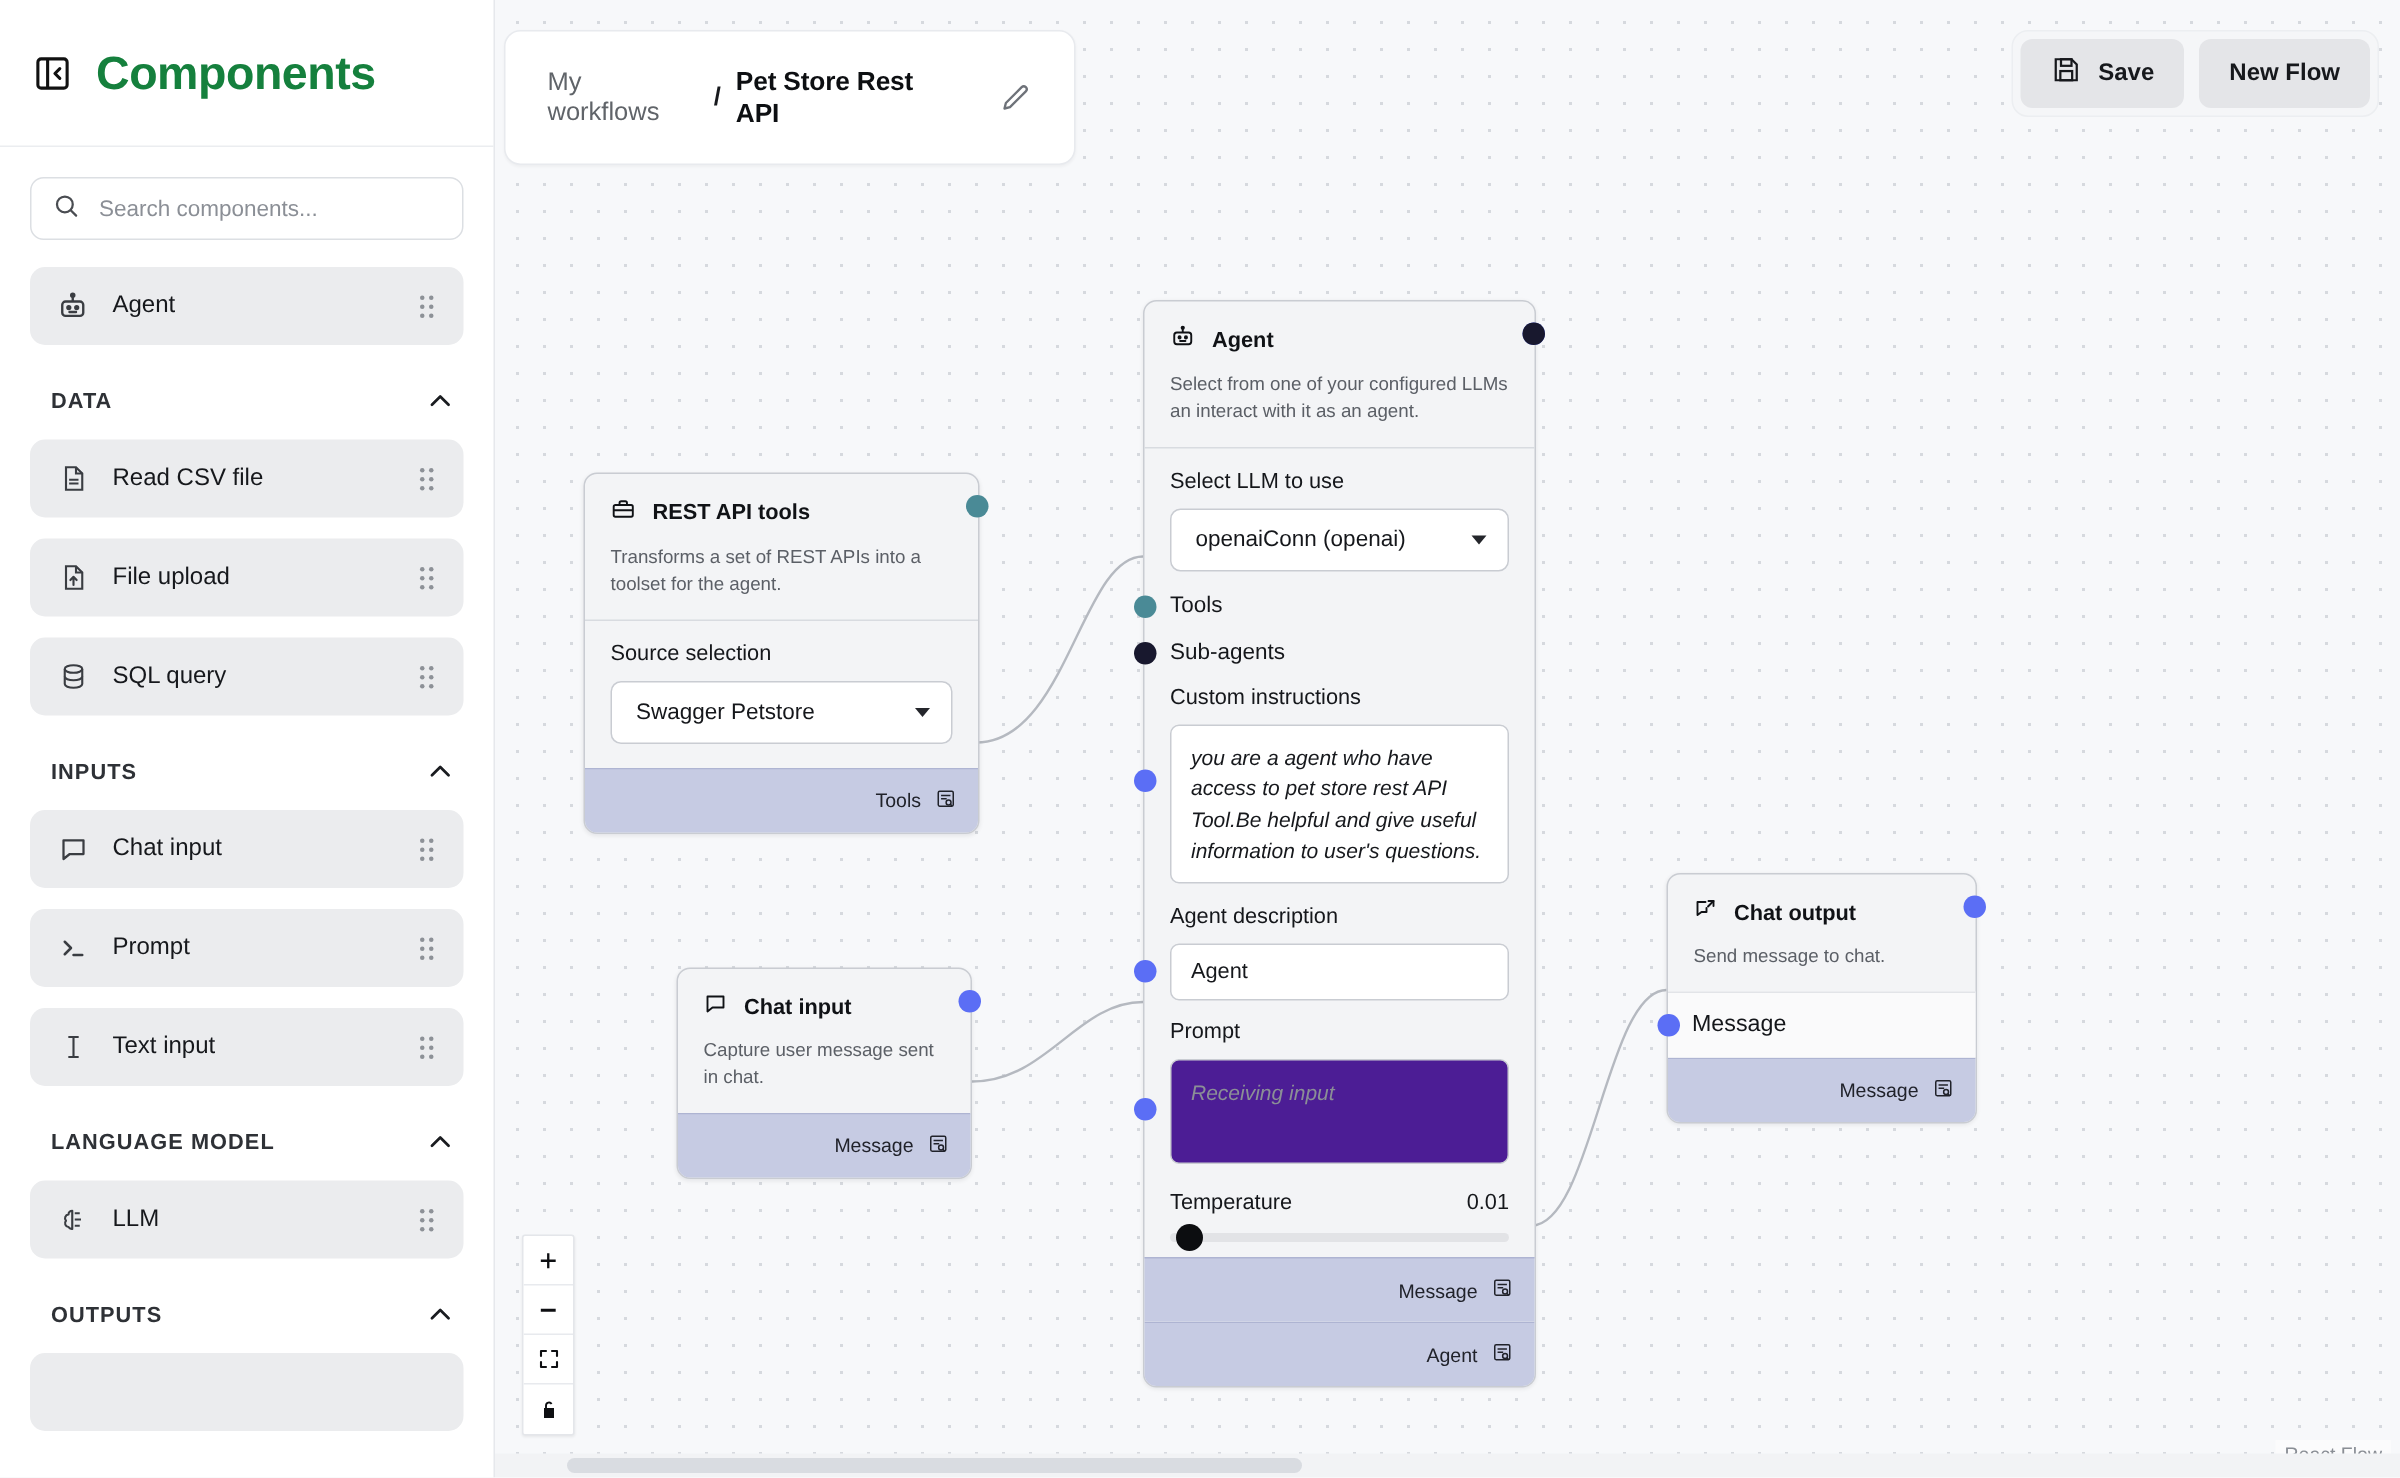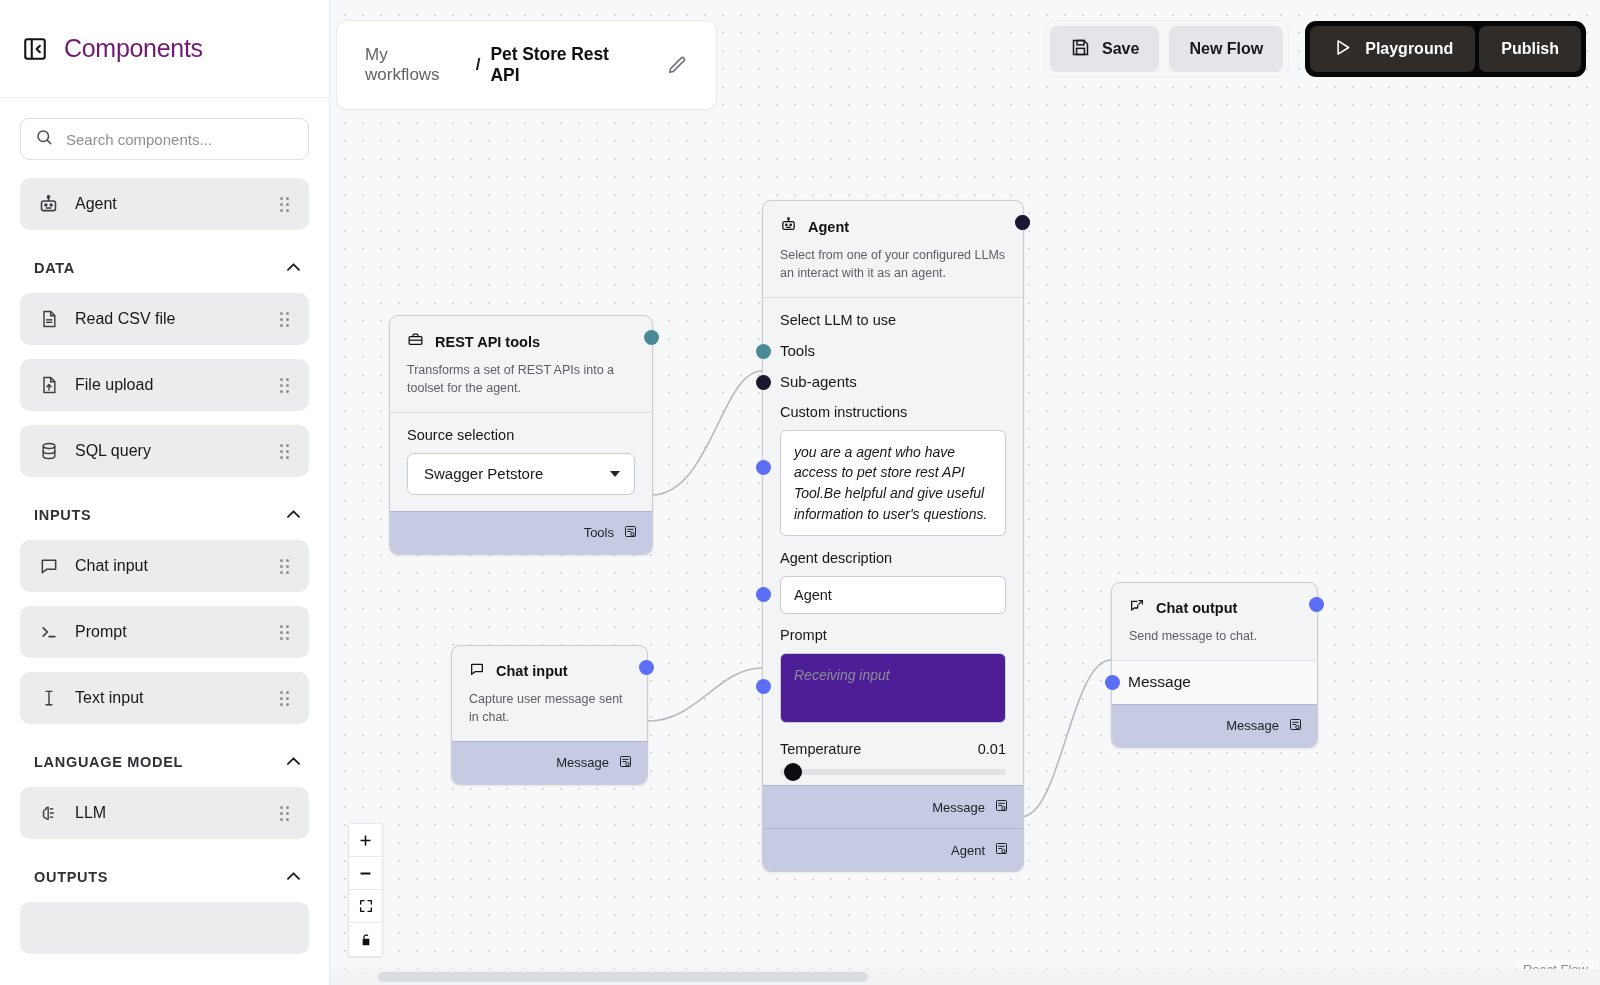--- a/index.html
+++ b/index.html
@@ -18,21 +18,21 @@
     background: #ffffff;
     border-right: 1px solid #e6e8ec;
     display: flex; flex-direction: column;
     flex: 0 0 330px;
   }
   .sidebar-header {
     height: 98px; display: flex; align-items: center; gap: 16px;
     padding: 0 22px; border-bottom: 1px solid #ebedf0;
   }
   .panel-icon { width: 26px; height: 26px; color: #111; flex: 0 0 auto; }
-  .sidebar-title { font-size: 25px; font-weight: normal; color: #701a75; letter-spacing: -0.3px; }
+  .sidebar-title { font-size: 31px; font-weight: bold; color: #15803d; letter-spacing: -0.3px; }
 
   .search-wrap { padding: 20px 20px 8px 20px; }
   .search-box {
     display: flex; align-items: center; gap: 13px;
     height: 42px; border: 1px solid #dcdfe3; border-radius: 9px;
     padding: 0 14px; background: #fff;
   }
   .search-box svg { color: #4a4d52; flex: 0 0 auto; }
   .search-box input {
     border: none; outline: none; background: transparent;
@@ -447,33 +447,20 @@
             <svg viewBox="0 0 24 24" width="21" height="21" fill="none" stroke="currentColor" stroke-width="1.7">
               <path d="M4 4 h12 l4 4 v12 H4 z"></path>
                 <rect x="8" y="4" width="8" height="5"></rect>
                 <rect x="7.5" y="13" width="9" height="7"></rect>
             </svg>
           </span>
           <span>Save</span>
         </button>
         <button class="btn-light">
           <span>New Flow</span>
-        </button>
-      </div>
-      <div class="dark-group">
-        <button class="btn-dark">
-          <span>
-            <svg viewBox="0 0 24 24" width="21" height="21" fill="none" stroke="currentColor" stroke-width="1.8">
-              <path d="M7 4.5 L19 12 L7 19.5 z" stroke-linejoin="round"></path>
-            </svg>
-          </span>
-          <span>Playground</span>
-        </button>
-        <button class="btn-dark">
-          <span>Publish</span>
         </button>
       </div>
     </div>
 
     <div class="node" style="left:59px; top:315px; width:264px;">
       <div class="node-head">
         <div class="node-title">
           <span>
             <svg viewBox="0 0 24 24" width="17" height="17" fill="none" stroke="currentColor" stroke-width="1.8">
               <rect x="3" y="8" width="18" height="11" rx="1.6"></rect>
@@ -549,20 +536,24 @@
             </svg>
           </span>
           <span class="nt-text">Agent</span>
         </div>
         <div class="node-desc">Select from one of your configured LLMs an interact with it as an agent.</div>
       </div>
       <div class="node-divider"></div>
 
       <div class="node-body" style="padding-bottom:10px;">
         <div class="field-label">Select LLM to use</div>
+        <div class="select">
+          <span>openaiConn (openai)</span>
+          <span class="caret"></span>
+        </div>
 
         <div class="port-row" style="margin-top:14px; position:relative;">
           <span class="port teal" style="left:-24px; top:2px;"></span>
           <span>Tools</span>
         </div>
         <div class="port-row" style="margin-top:14px; position:relative;">
           <span class="port navy" style="left:-24px; top:2px;"></span>
           <span>Sub-agents</span>
         </div>
 

